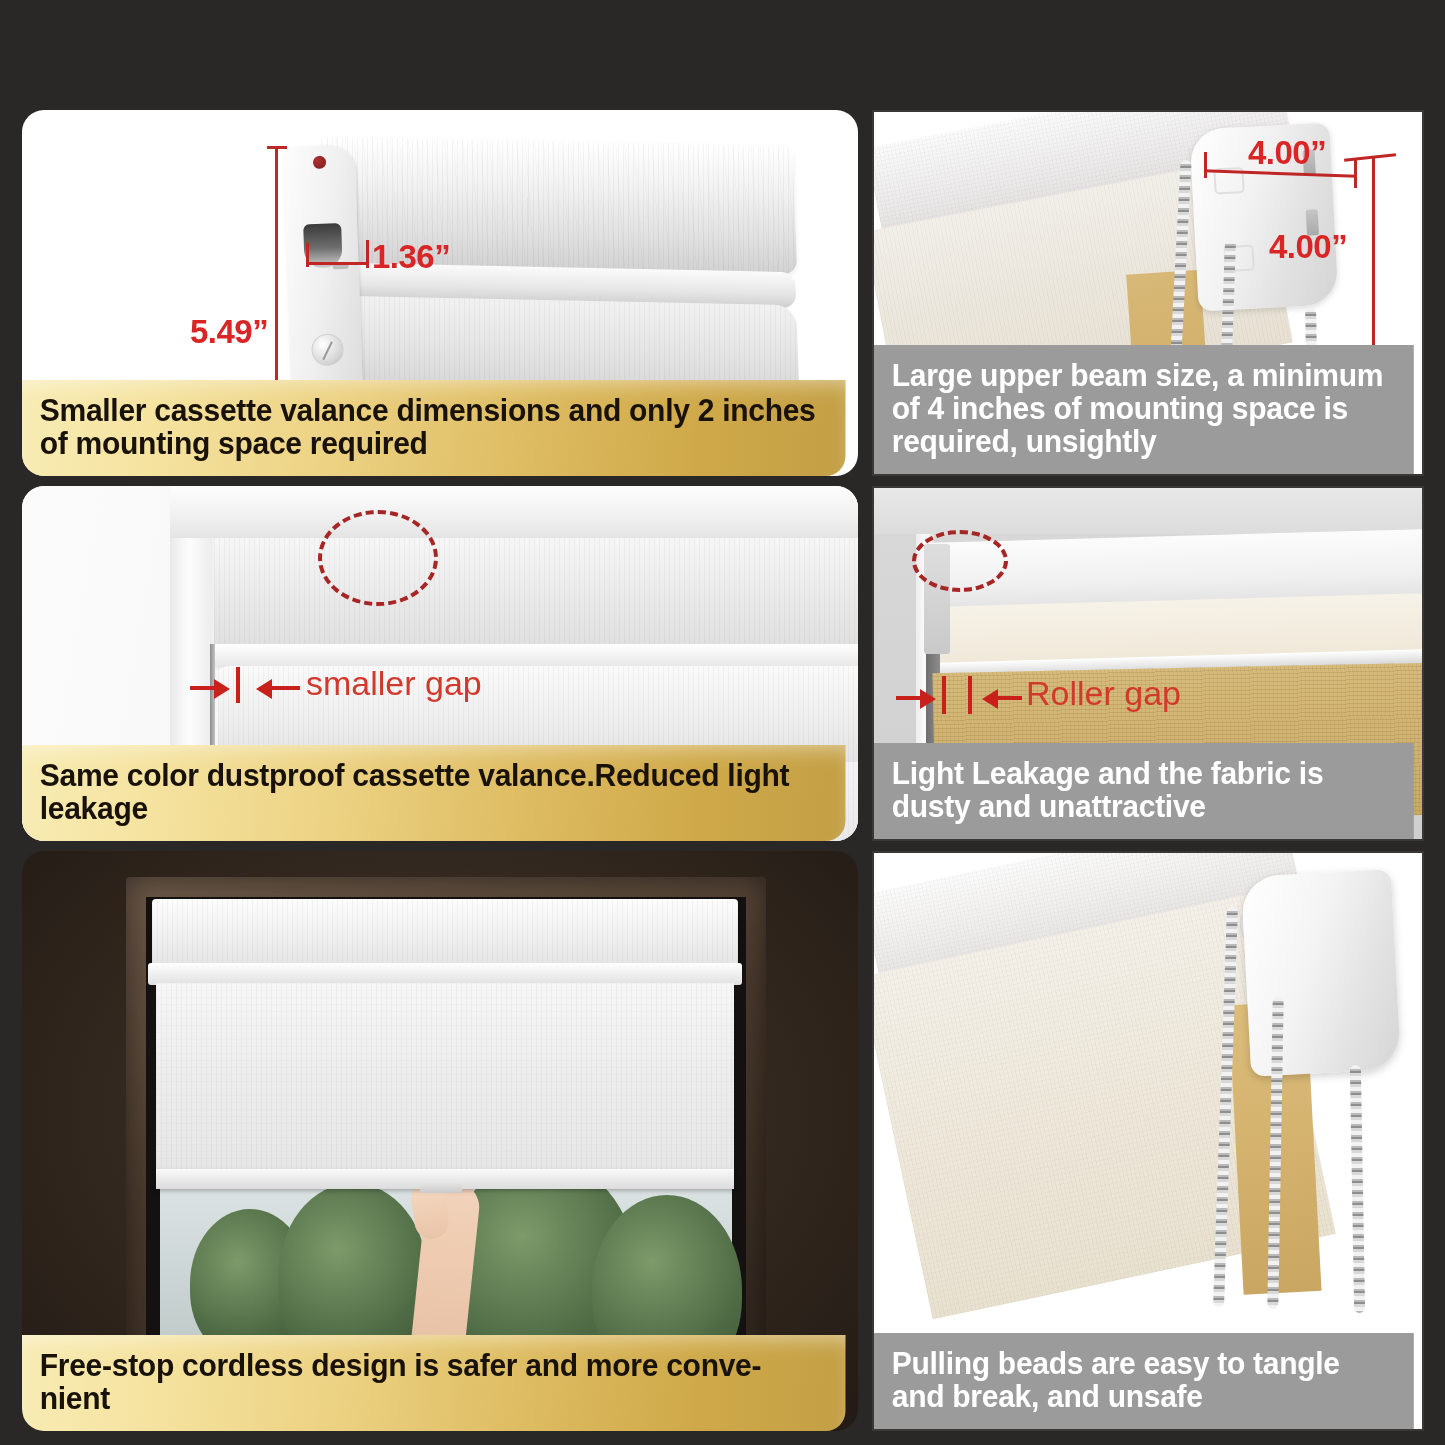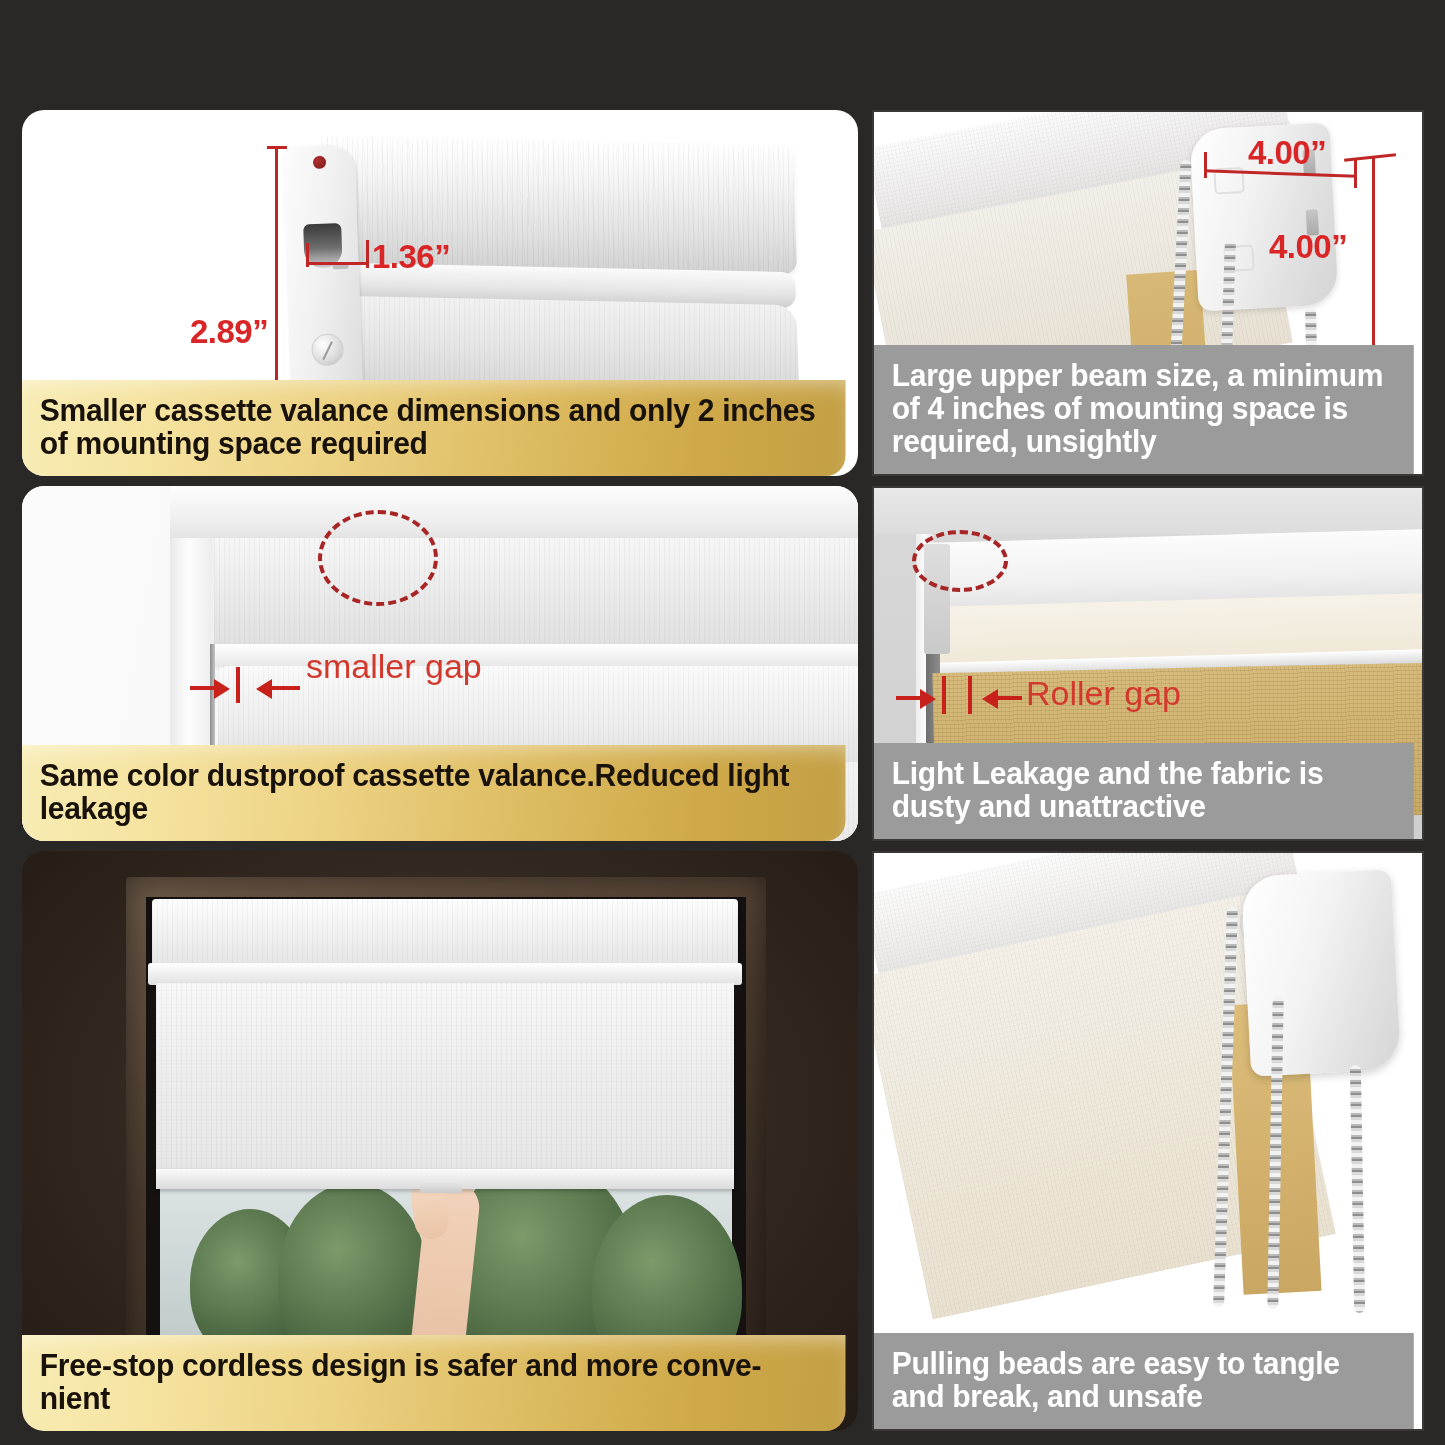--- a/index.html
+++ b/index.html
@@ -435,21 +435,21 @@
             <div class="boltA"></div>
             <div class="slot"></div>
             <div class="pinhole"></div>
             <div class="screw"></div>
           </div>
         </div>
 
         <div class="dim dim-v" style="left:253px; top:36px; height:288px;"></div>
         <div class="tick" style="left:245px; top:36px; width:20px; height:2.5px;"></div>
         <div class="tick" style="left:245px; top:322px; width:30px; height:2.5px;"></div>
-        <div class="dim-label" style="left:168px; top:203px;">2.89”</div>
+        <div class="dim-label" style="left:168px; top:203px;">5.49”</div>
 
         <div class="dim dim-h" style="left:284px; top:152px; width:62px;"></div>
         <div class="tick" style="left:284px; top:133px; width:2.5px; height:24px;"></div>
         <div class="tick" style="left:344px; top:130px; width:2.5px; height:28px;"></div>
         <div class="dim-label" style="left:350px; top:128px;">1.36”</div>
       </div>
 
       <div class="caption gold">Smaller cassette valance dimensions and only 2 inches of mounting space required</div>
     </div>
 
@@ -499,21 +499,21 @@
         <div class="blind-bot"></div>
         <div class="gapline"></div>
 
         <div class="dashcircle" style="left:296px; top:24px; width:120px; height:96px;"></div>
 
         <div class="arrow-stem" style="left:168px; top:200px; width:26px;"></div>
         <div class="arrow-r" style="left:192px; top:193px;"></div>
         <div class="gapbar" style="left:214px; top:181px; height:36px;"></div>
         <div class="arrow-l" style="left:234px; top:193px;"></div>
         <div class="arrow-stem" style="left:250px; top:200px; width:28px;"></div>
-        <div class="ann-red" style="left:284px; top:161px;">smaller gap</div>
+        <div class="ann-red" style="left:284px; top:178px;">smaller gap</div>
       </div>
 
       <div class="caption gold">Same color dustproof cassette valance.Reduced light leakage</div>
     </div>
 
     <div class="panel right row2">
       <div class="p4">
         <div class="p4-wall"></div>
         <div class="p4-jamb"></div>
         <div class="p4-valance"></div>

